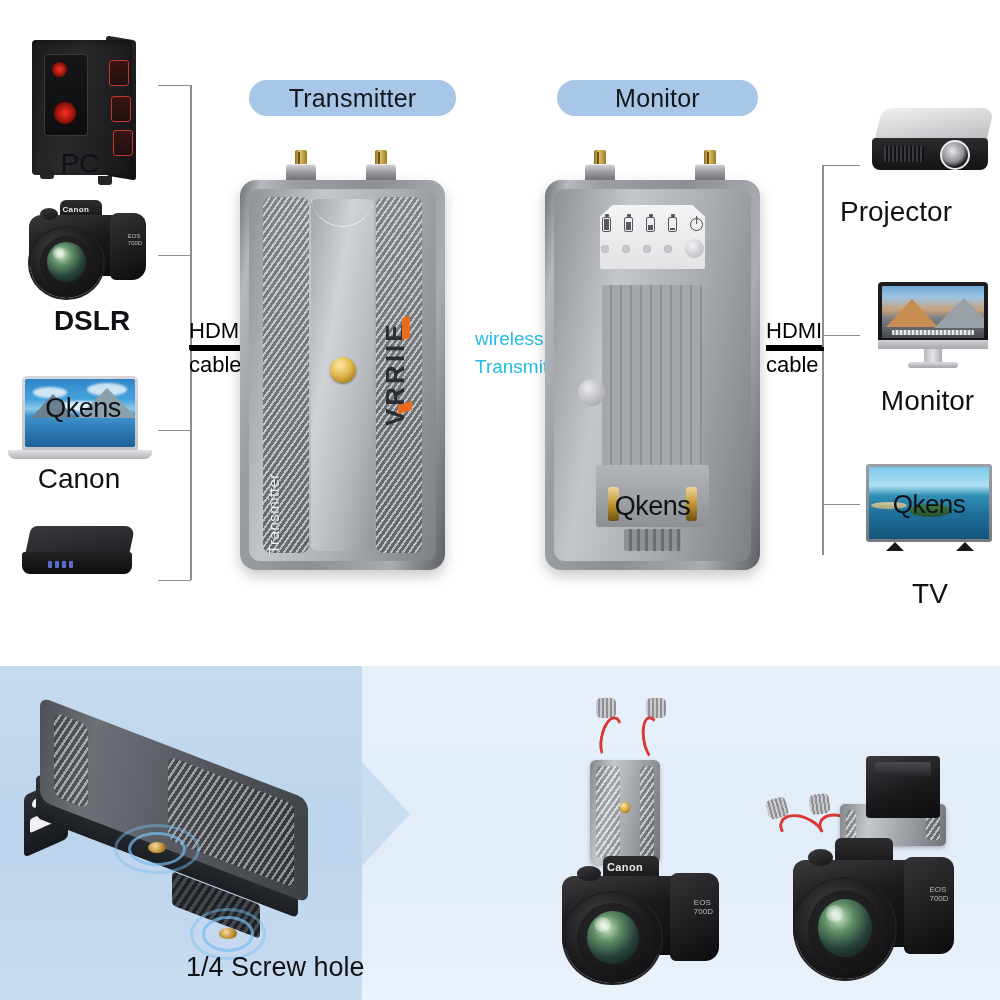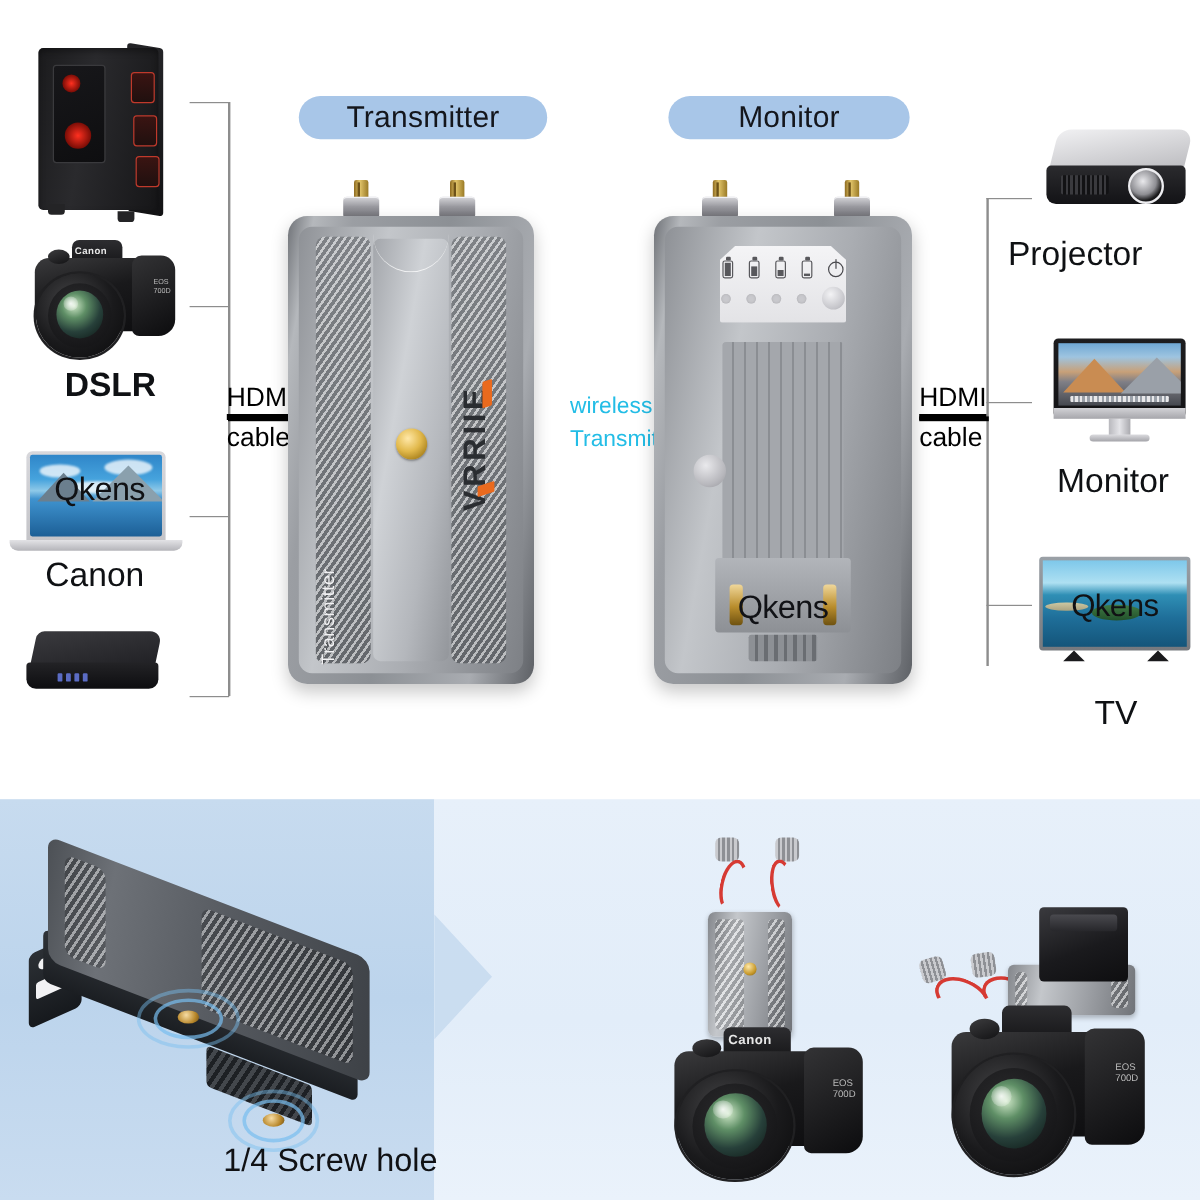--- a/index.html
+++ b/index.html
@@ -287,20 +287,21 @@
       <div class="pc-body"></div>
       <div class="pc-win"></div>
       <div class="pc-glow" style="left:42px;top:44px;"></div>
       <div class="pc-glow" style="left:44px;top:84px;width:22px;height:22px;"></div>
       <div class="pc-bay" style="left:99px;top:42px;"></div>
       <div class="pc-bay" style="left:101px;top:78px;"></div>
       <div class="pc-bay" style="left:103px;top:112px;"></div>
       <div class="pc-foot" style="left:30px;top:152px;width:14px;"></div>
       <div class="pc-foot" style="left:88px;top:158px;width:14px;"></div>
     </div>
+    <div class="dev-label" style="left:0px;top:148px;width:160px;">PC</div>
 
     <div class="cam" style="left:12px;top:196px;width:140px;height:108px;">
       <div class="pentaprism"></div>
       <div class="brandtxt">Canon</div>
       <div class="body"></div>
       <div class="grip"></div>
       <div class="dial"></div>
       <div class="modeltxt">EOS<br>700D</div>
       <div class="lens-out"></div>
       <div class="lens-mid"></div>

